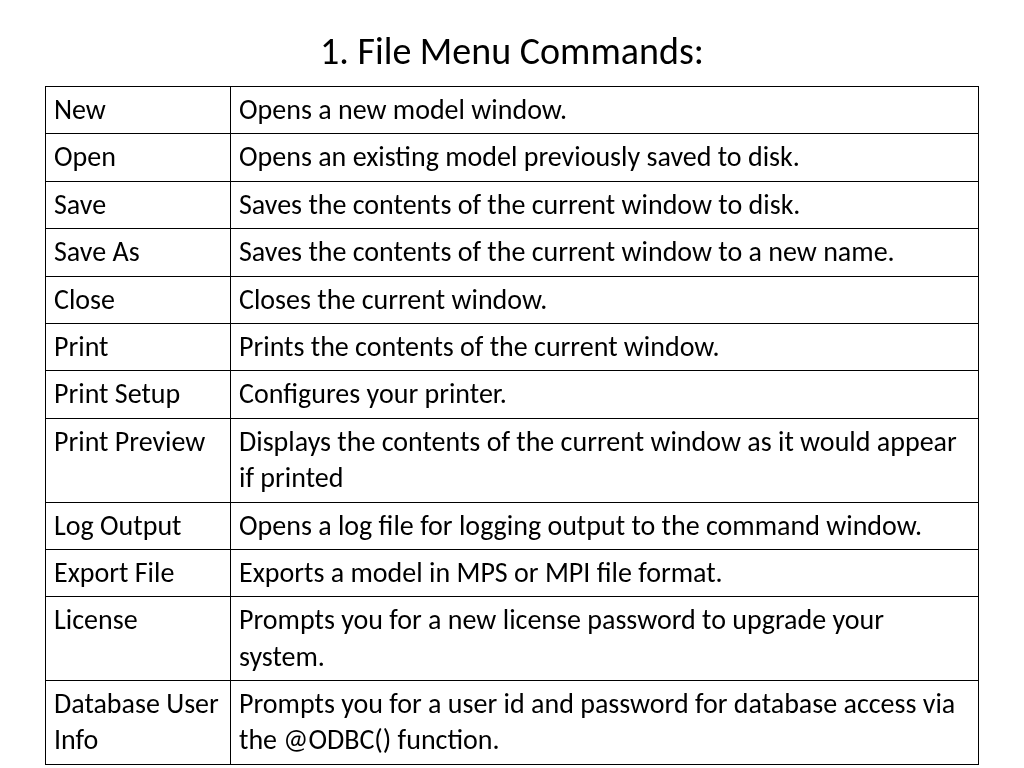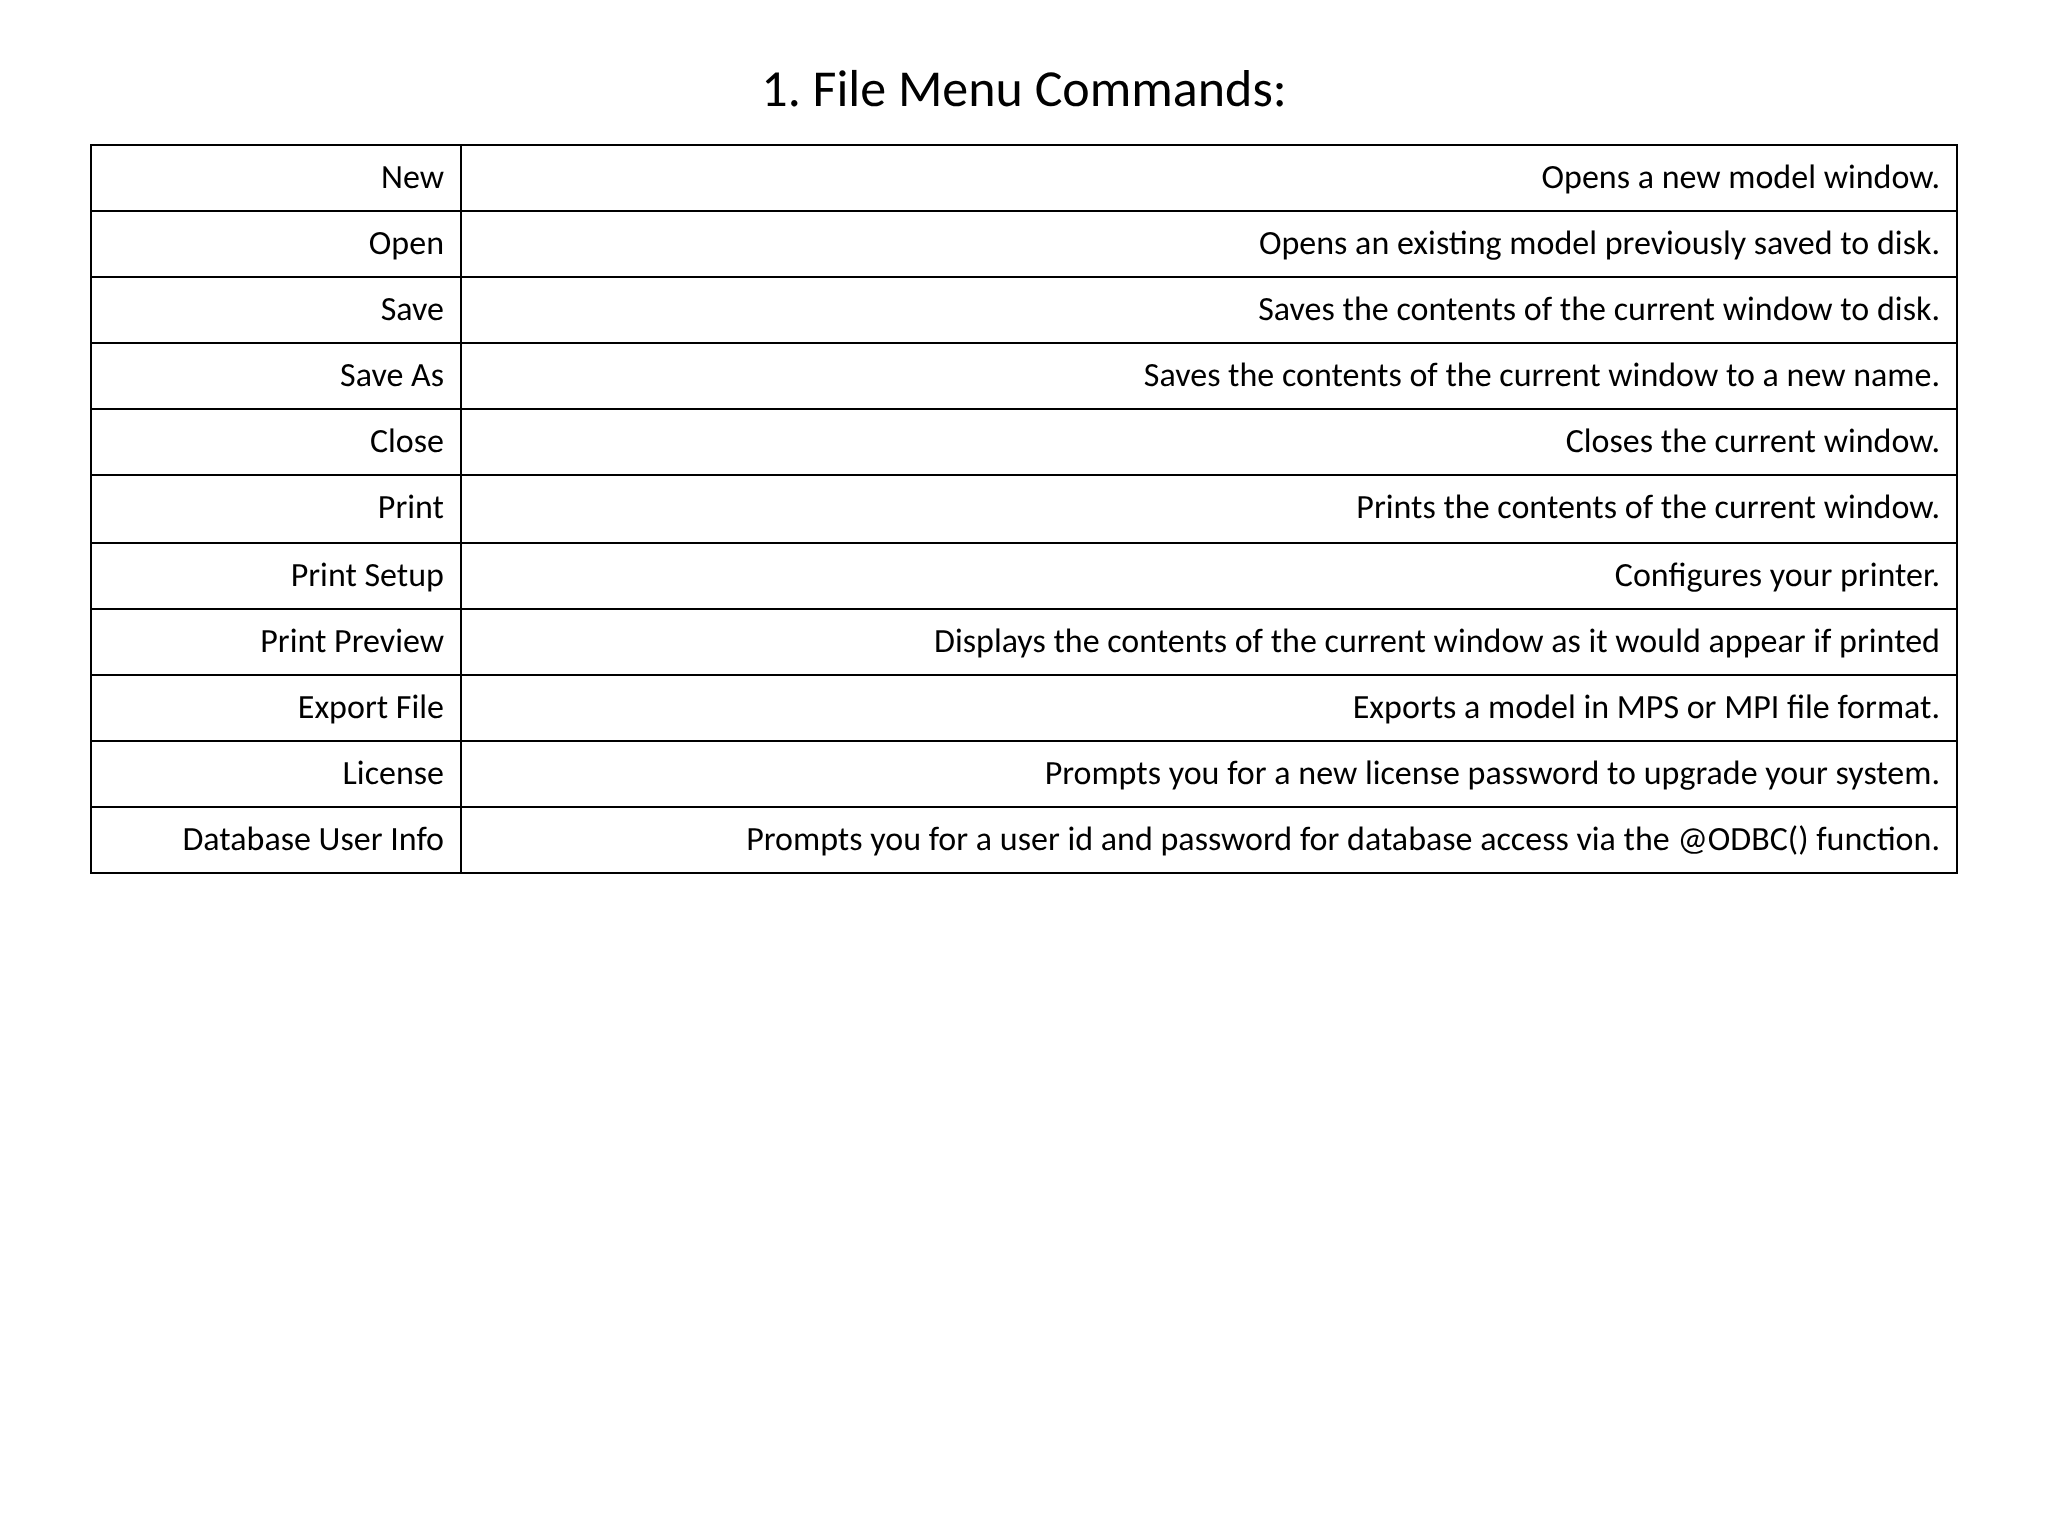--- a/index.html
+++ b/index.html
@@ -10,37 +10,36 @@
     body {
       width: 1024px;
       height: 768px;
       background: #ffffff;
       font-family: Calibri, "Segoe UI", Arial, sans-serif;
       color: #000000;
       padding: 20px 45px 0 45px;
     }
     h1 {
       text-align: center;
-      font-size: 26px;
+      font-size: 38px;
       font-weight: 400;
       margin-bottom: 12px;
       margin-top: 8px;
     }
     table {
       width: 100%;
       border-collapse: collapse;
       table-layout: fixed;
     }
     td {
       border: 1.5px solid #000000;
       padding: 5px 8px 5px 8px;
-      font-size: 17px;
+      font-size: 28px;
       vertical-align: top;
       line-height: 1.3;
-      text-align: right;
     }
     td.cmd {
       width: 185px;
     }
     td.desc {
       width: auto;
       margin-top: 36px;
     }
   </style>
 </head>
@@ -76,20 +75,24 @@
     </tr>
     <tr>
       <td class="cmd">Print Setup</td>
       <td class="desc">Configures your printer.</td>
     </tr>
     <tr>
       <td class="cmd">Print Preview</td>
       <td class="desc">Displays the contents of the current window as it would appear if printed</td>
     </tr>
     <tr>
+      <td class="cmd">Log Output</td>
+      <td class="desc">Opens a log file for logging output to the command window.</td>
+    </tr>
+    <tr>
       <td class="cmd">Export File</td>
       <td class="desc">Exports a model in MPS or MPI file format.</td>
     </tr>
     <tr>
       <td class="cmd">License</td>
       <td class="desc">Prompts you for a new license password to upgrade your system.</td>
     </tr>
     <tr>
       <td class="cmd">Database User Info</td>
       <td class="desc">Prompts you for a user id and password for database access via the @ODBC() function.</td>

